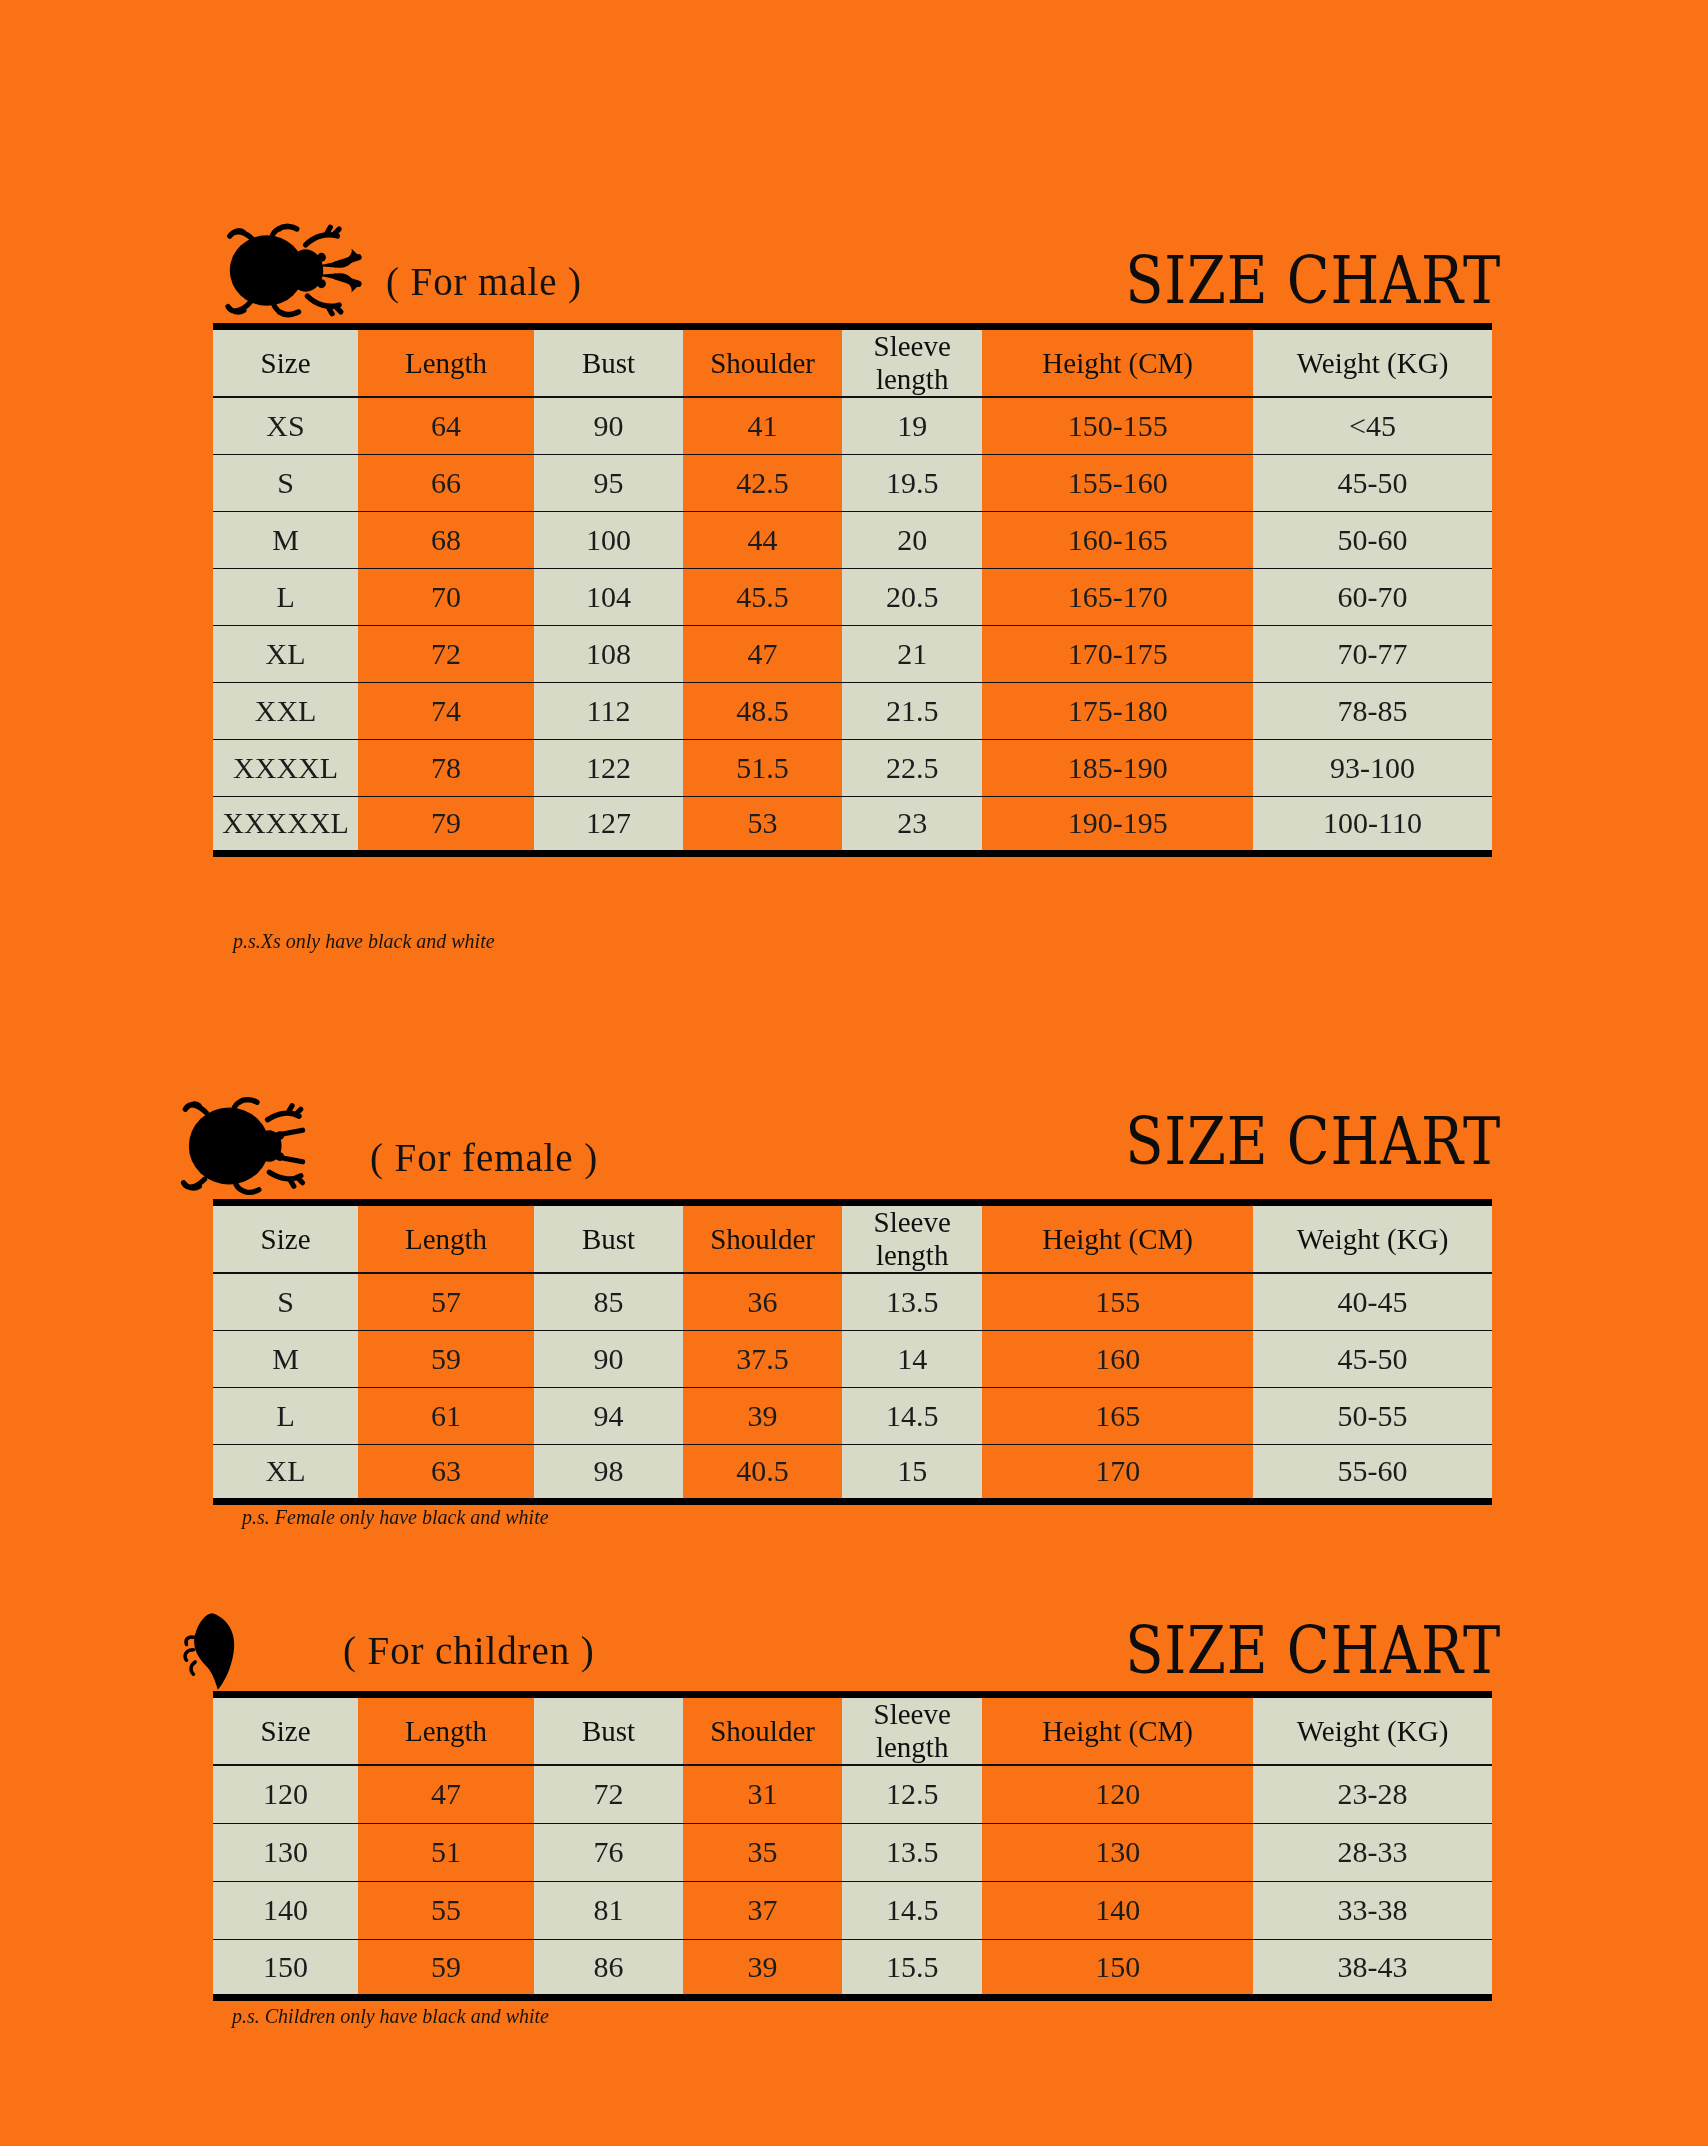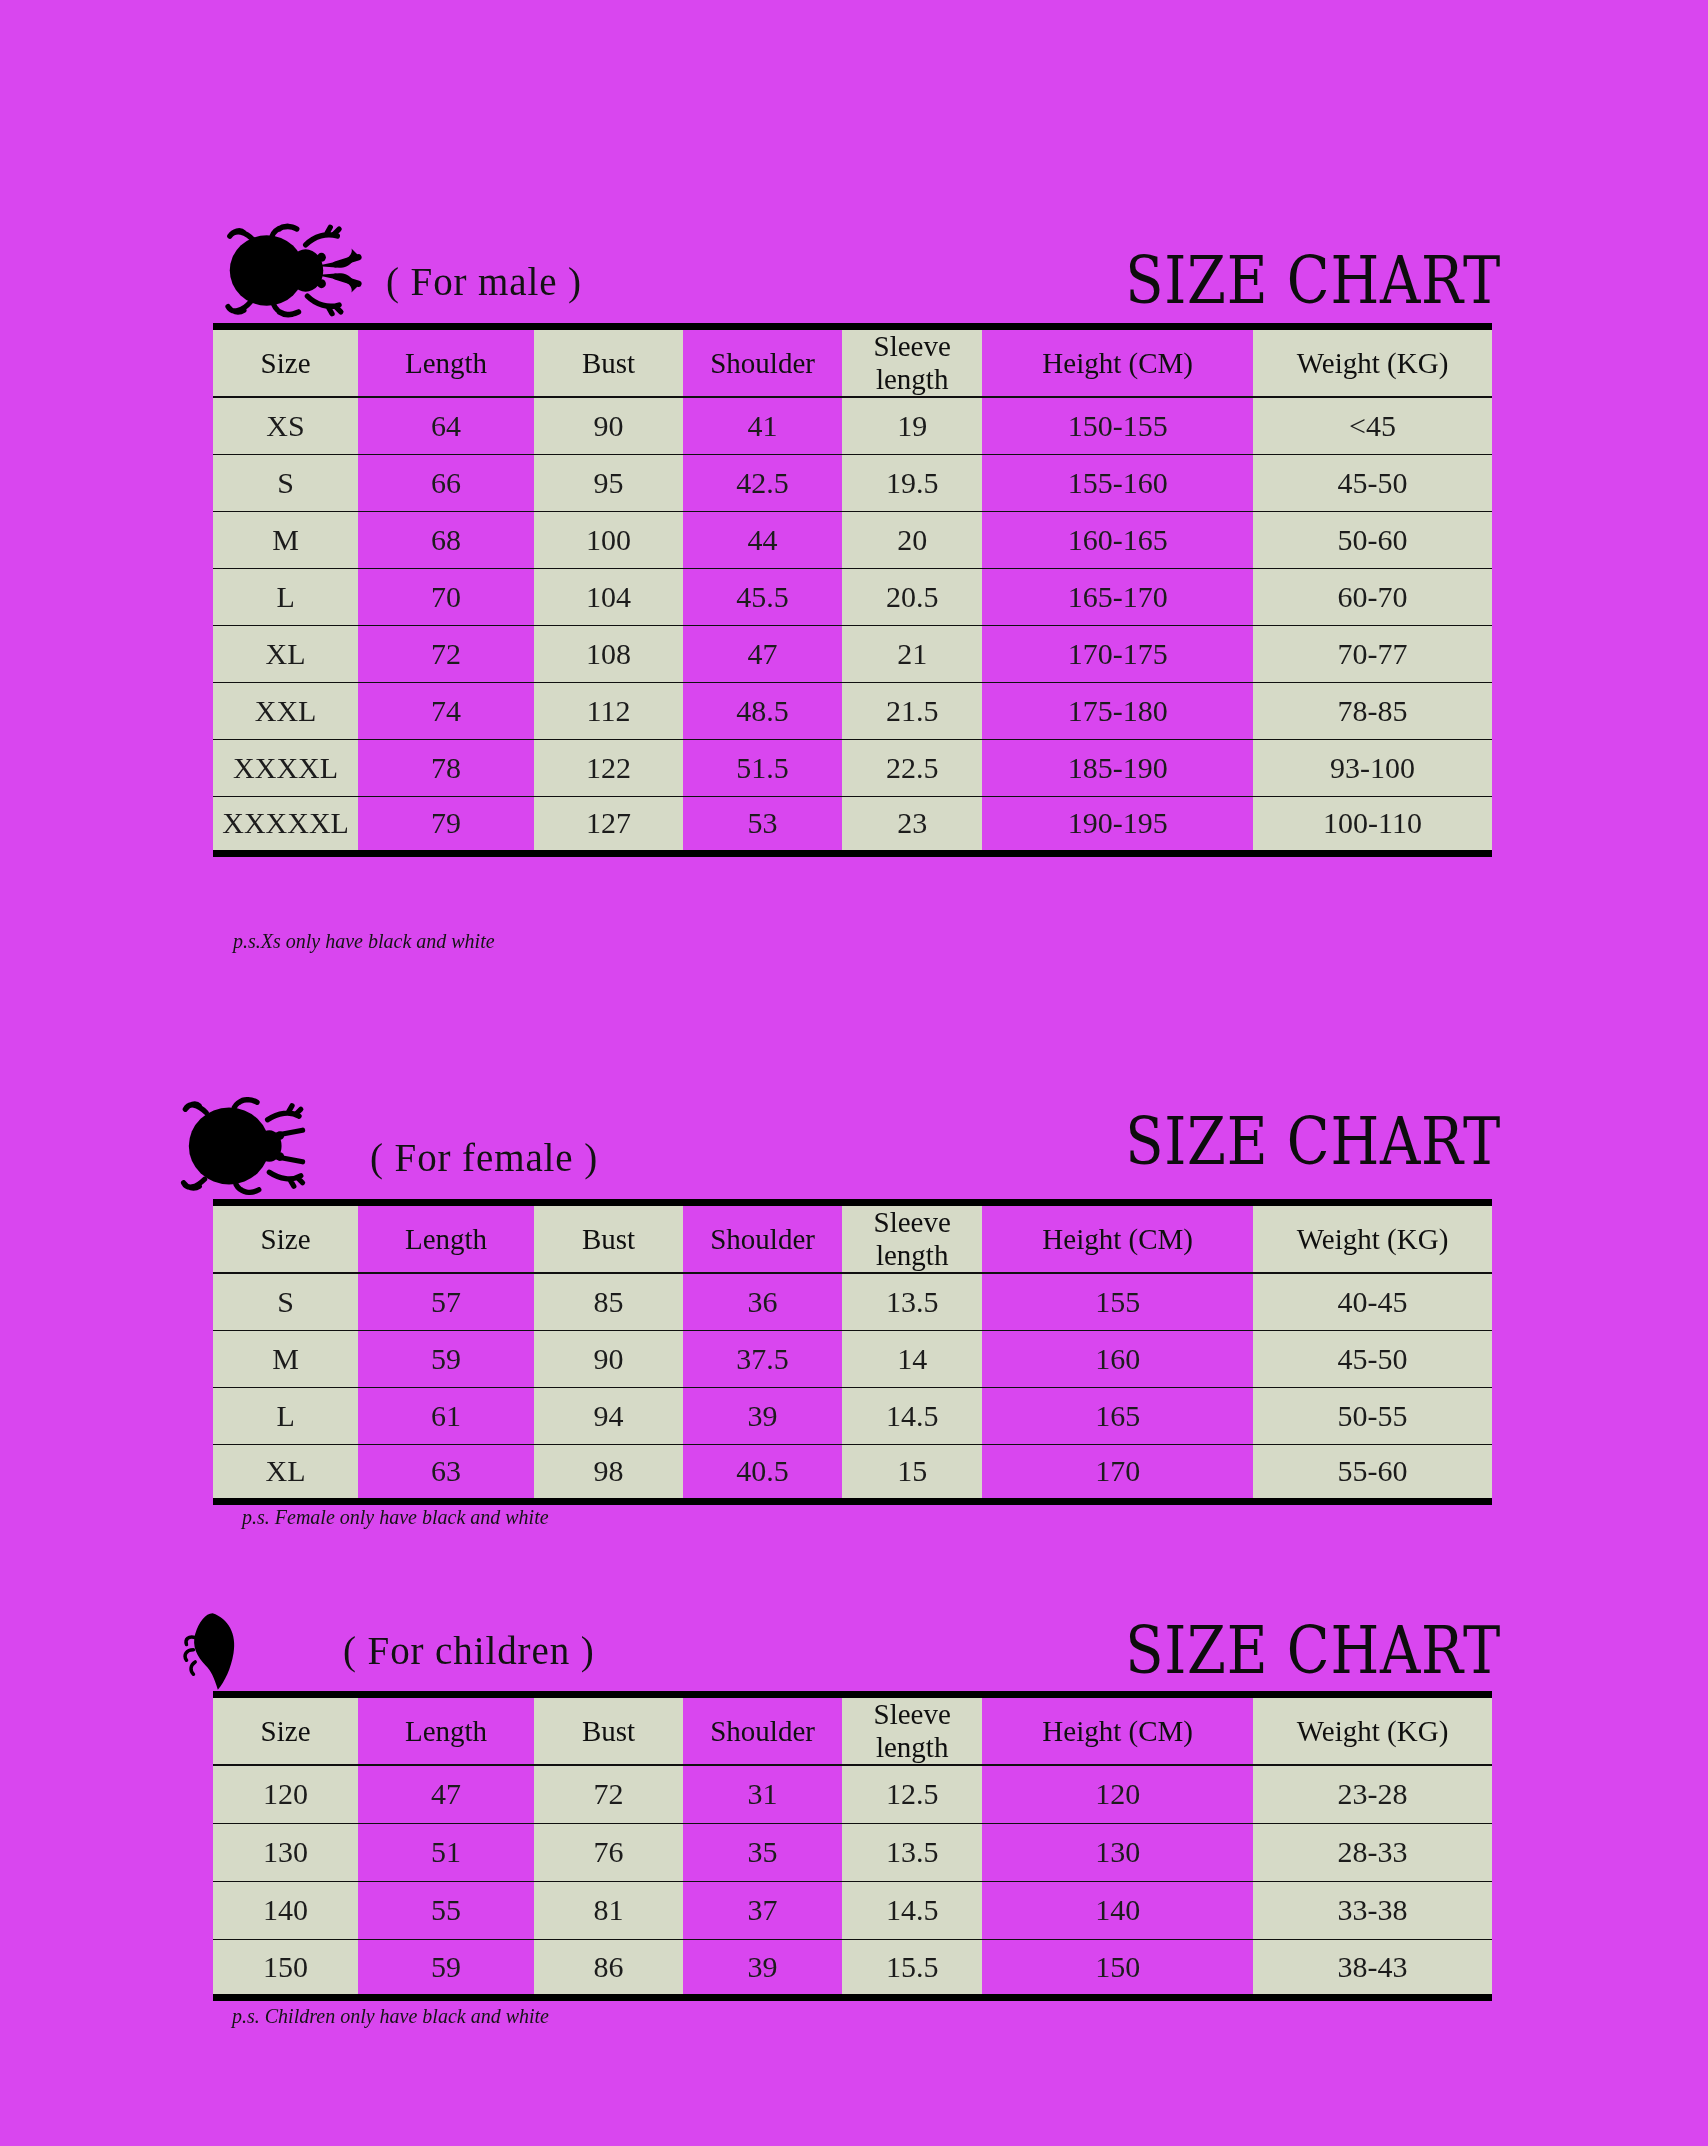--- a/index.html
+++ b/index.html
@@ -1,20 +1,20 @@
 <!DOCTYPE html>
 <html style="font-size:14px"><head>
 <meta charset="utf-8">
 <style>
   html,body{margin:0;padding:0;background:#ffffff;}
   .page{
     position:relative;
     width:1708px;
     height:2146px;
-    background:#d946ef;
+    background:#f97316;
     font-family:"Liberation Serif","DejaVu Serif",serif;
     color:#161616;
     overflow:hidden;
   }
   .sec-icon{position:absolute;}
   .sec-icon svg{display:block;width:100%;height:100%;}
   .sec-label{
     position:absolute;
     font-size:39px;
     line-height:1.2;

